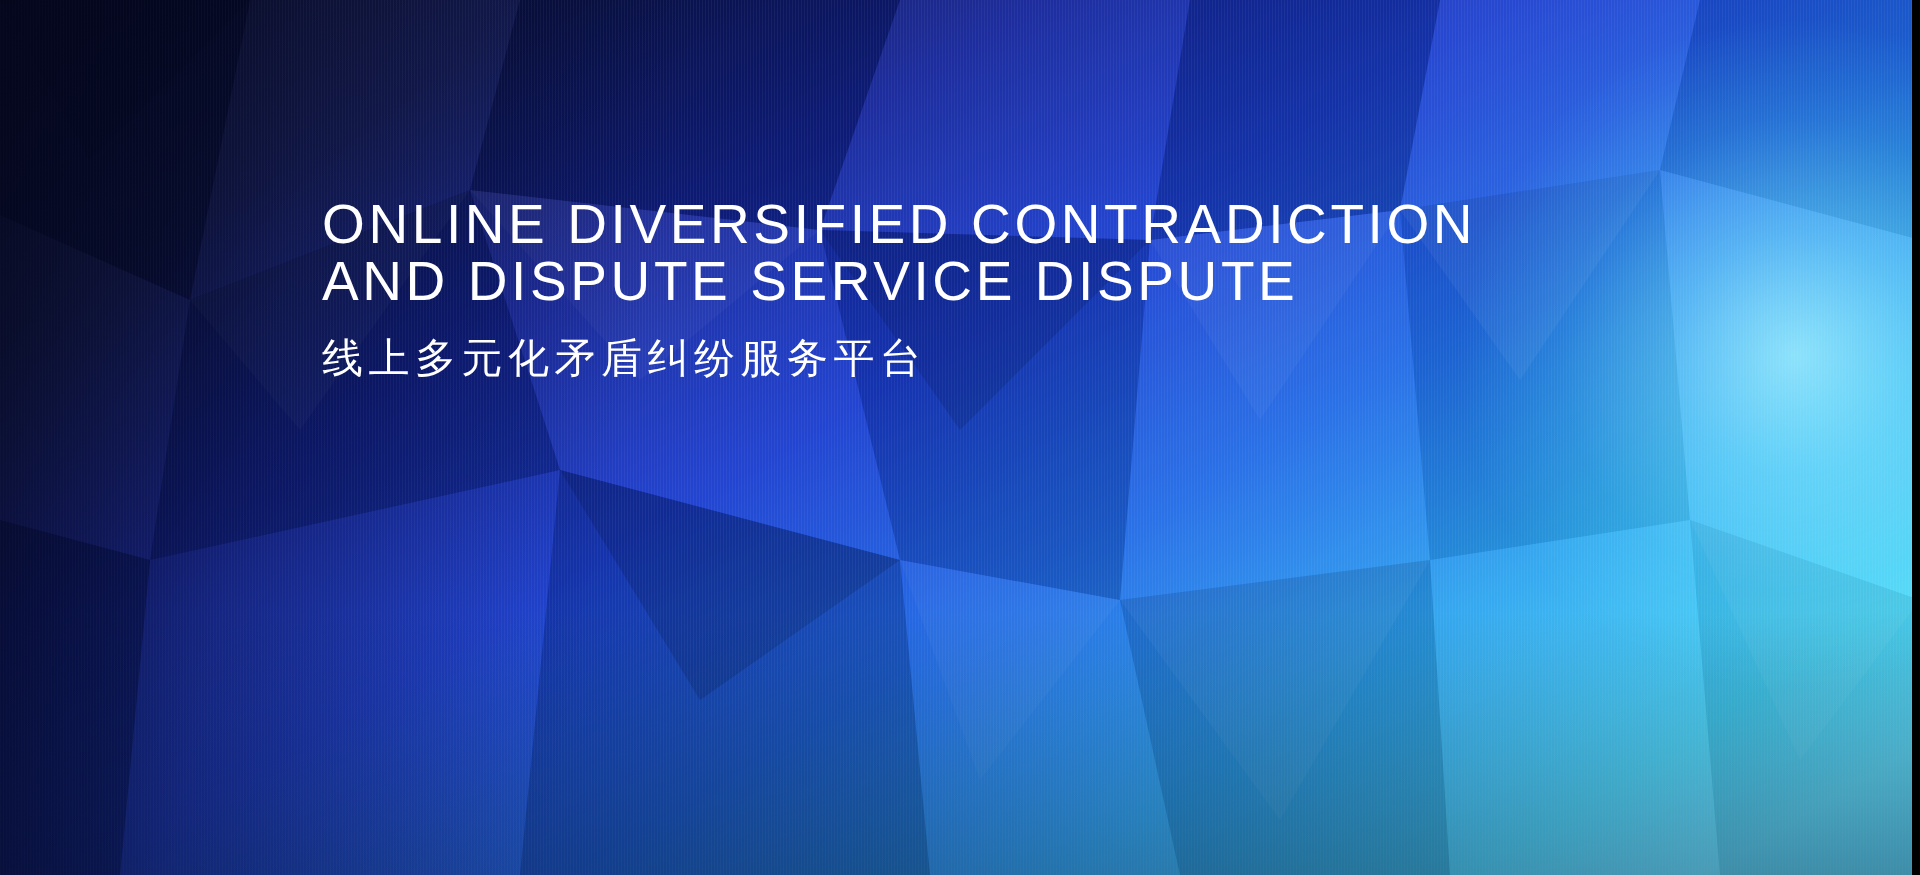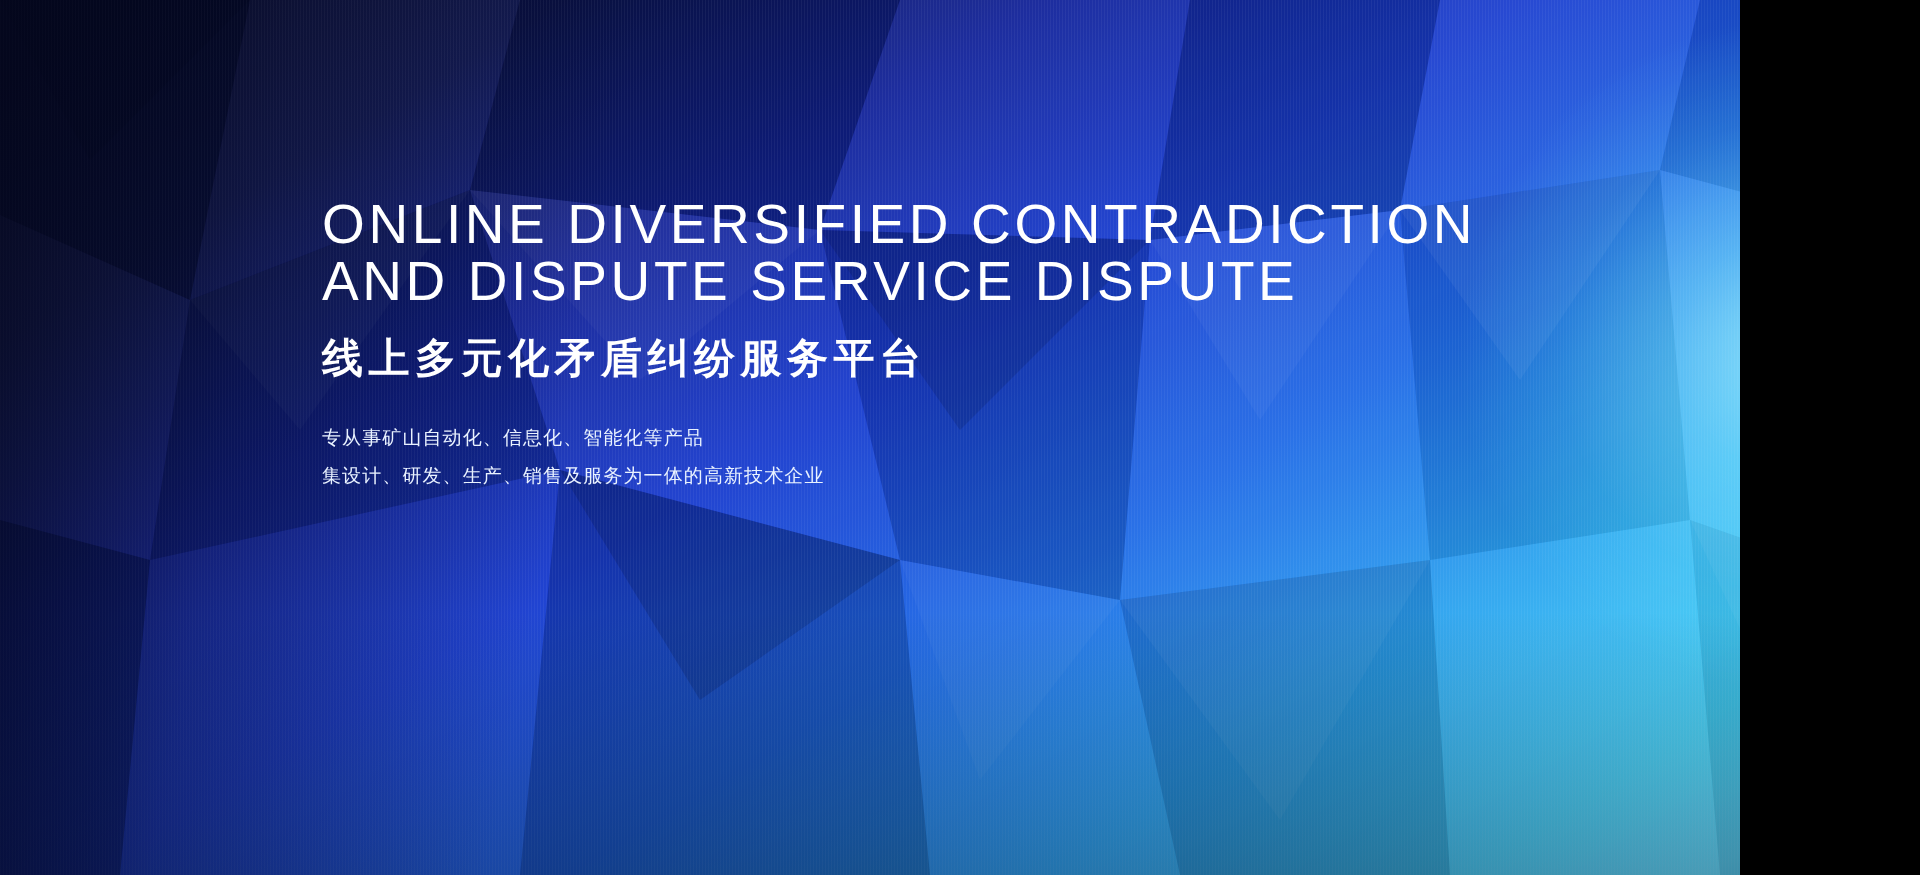--- a/index.html
+++ b/index.html
@@ -7,21 +7,21 @@
     margin: 0;
     padding: 0;
     background: #000;
   }
   body {
     font-family: "Liberation Sans", "DejaVu Sans", sans-serif;
   }
 
   #banner {
     position: relative;
-    width: 1740px;
+    width: 1912px;
     height: 875px;
     overflow: hidden;
     background: #0a1038;
   }
 
   
   #bg-svg {
     position: absolute;
     inset: 0;
     width: 1920px;
@@ -84,21 +84,21 @@
     letter-spacing: 3.6px;
     white-space: nowrap;
   }
 
   .subtitle-cn {
     margin: 0;
     padding-top: 23px;
     color: #ffffff;
     font-size: 41px;
     line-height: 50px;
-    font-weight: 700;
+    font-weight: 400;
     letter-spacing: 5.5px;
     white-space: nowrap;
   }
 
   .body-lines {
     padding-top: 36px;
   }
 
   .body-line {
     margin: 0;
@@ -177,19 +177,15 @@
   <div id="bg-grain"></div>
   <div id="bg-vignette"></div>
 
   <div id="text-block">
 
     <h1 class="headline">ONLINE DIVERSIFIED CONTRADICTION</h1>
     <h1 class="headline">AND DISPUTE SERVICE DISPUTE</h1>
 
     <p class="subtitle-cn">线上多元化矛盾纠纷服务平台</p>
 
-    <div class="body-lines">
-      <p class="body-line">专从事矿山自动化、信息化、智能化等产品</p>
-      <p class="body-line">集设计、研发、生产、销售及服务为一体的高新技术企业</p>
-    </div>
 
   </div>
 </div>
 
 </body></html>

